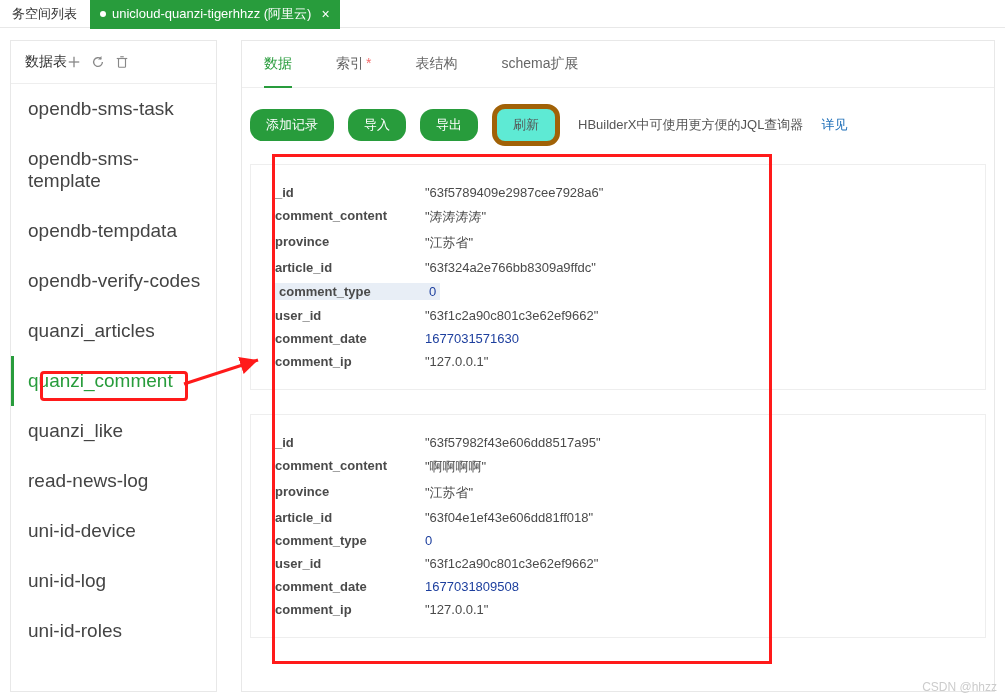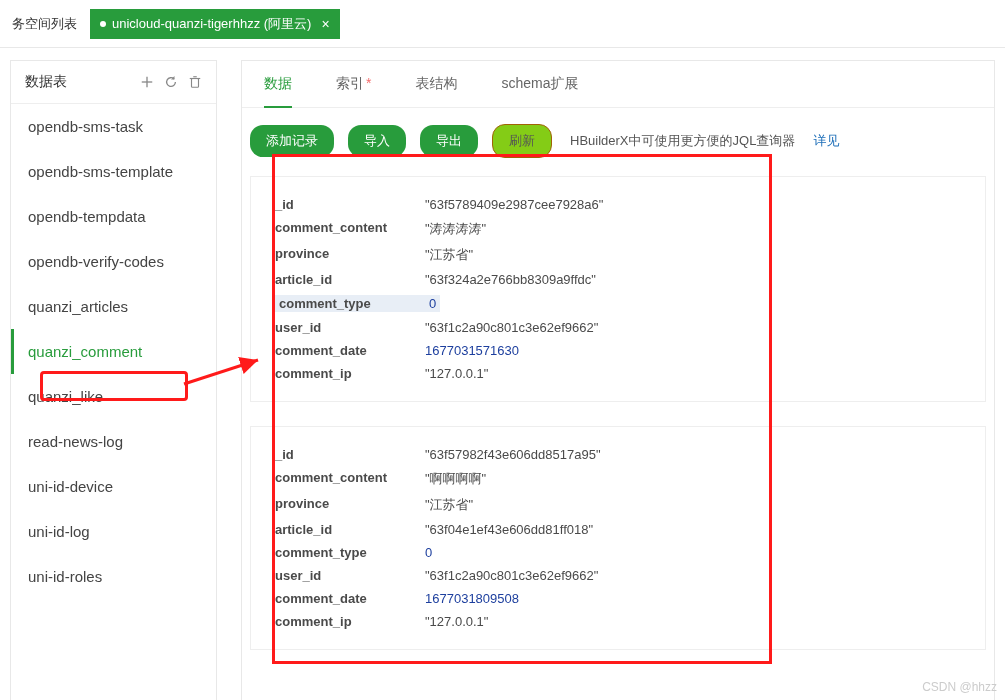--- a/index.html
+++ b/index.html
@@ -11,21 +11,21 @@
       width: 1005px;
       height: 700px;
       overflow: hidden;
       position: relative;
     }
     .tab-bar {
       display: flex;
       align-items: center;
       background: #fff;
       border-bottom: 1px solid #e8e8e8;
-      height: 48px;
+      height: 28px;
     }
     .tab-plain {
       padding: 0 12px;
       color: #333;
       font-size: 13px;
       line-height: 36px;
     }
     .tab-active {
       display: flex;
       align-items: center;
@@ -56,21 +56,20 @@
     }
     .sidebar {
       width: 207px;
       flex-shrink: 0;
       display: flex;
       flex-direction: column;
     }
     .sidebar-header {
       display: flex;
       align-items: center;
-      justify-content: space-between;
       padding: 12px 14px;
       border-bottom: 1px solid #eee;
     }
     .sidebar-header-title {
       font-size: 14px;
       color: #333;
     }
     .sidebar-header-icons {
       display: flex;
       gap: 10px;
@@ -84,21 +83,21 @@
     .table-list {
       overflow-y: auto;
       flex: 1;
       position: relative;
     }
     .table-list::-webkit-scrollbar { width: 10px; }
     .table-list::-webkit-scrollbar-thumb { background: #d9d9d9; border-radius: 5px; }
     .table-list::-webkit-scrollbar-track { background: #f5f5f5; }
     .table-item {
       padding: 14px 14px;
-      font-size: 15px;
+      font-size: 19px;
       color: #444;
       cursor: pointer;
       border-left: 3px solid transparent;
     }
     .table-item.active {
       color: #289c3c;
       border-left: 3px solid #289c3c;
     }
     .content-area {
       flex: 1;
@@ -135,21 +134,21 @@
       padding: 16px 8px 18px 8px;
     }
     .btn {
       padding: 7px 16px;
       font-size: 13px;
       border-radius: 13px;
       cursor: pointer;
       border: none;
     }
     .btn-green { background: #289c3c; color: #fff; }
-    .btn-white { background: #84cc16; color: #555; border: 1px solid #a16207; }
+    .btn-white { background: #5eead4; color: #555; border: 5px solid #a16207; }
     .toolbar-text { color: #555; font-size: 13px; margin-left: 4px; }
     .toolbar-link { color: #1d6eb8; cursor: pointer; margin-left: 4px; }
     .records-container {
       padding: 0 8px;
       overflow: hidden;
       position: relative;
     }
     .record-card {
       border: 1px solid #eee;
       padding: 16px 24px;

